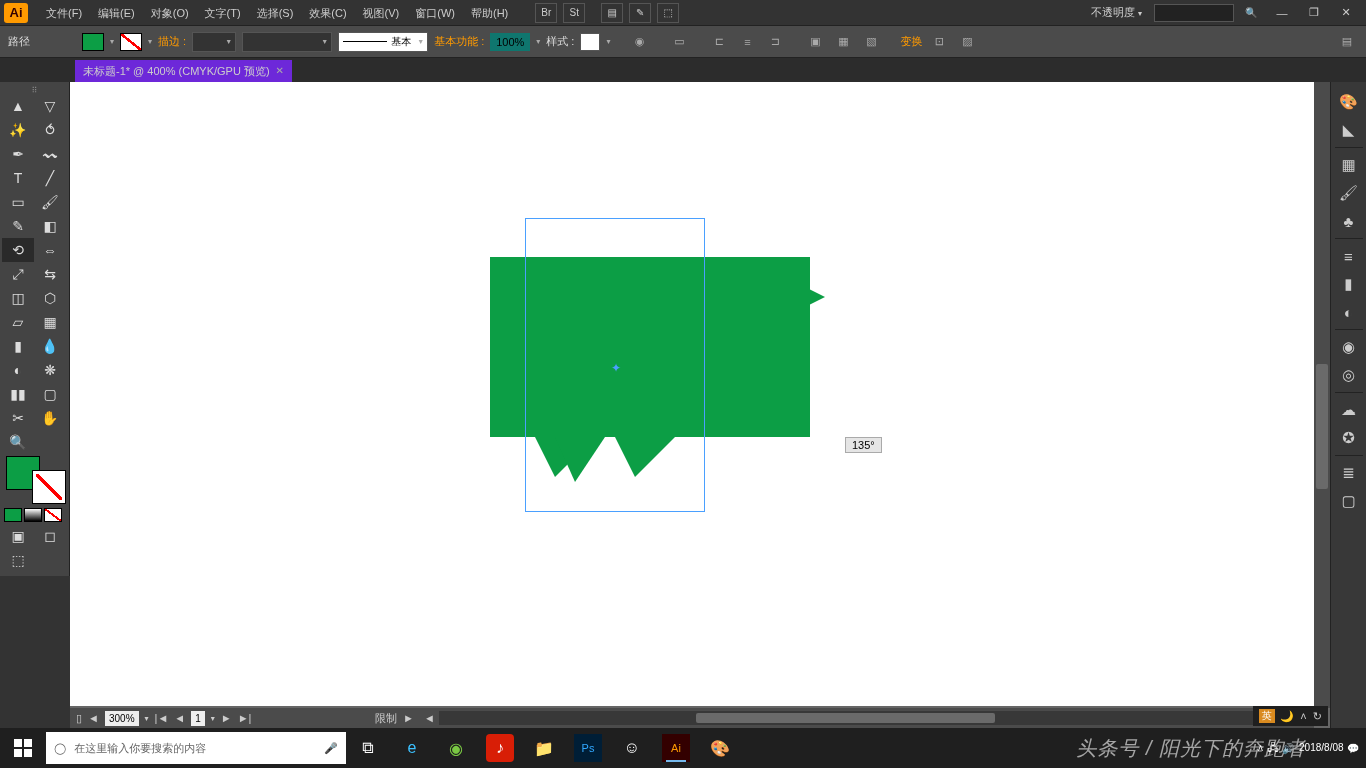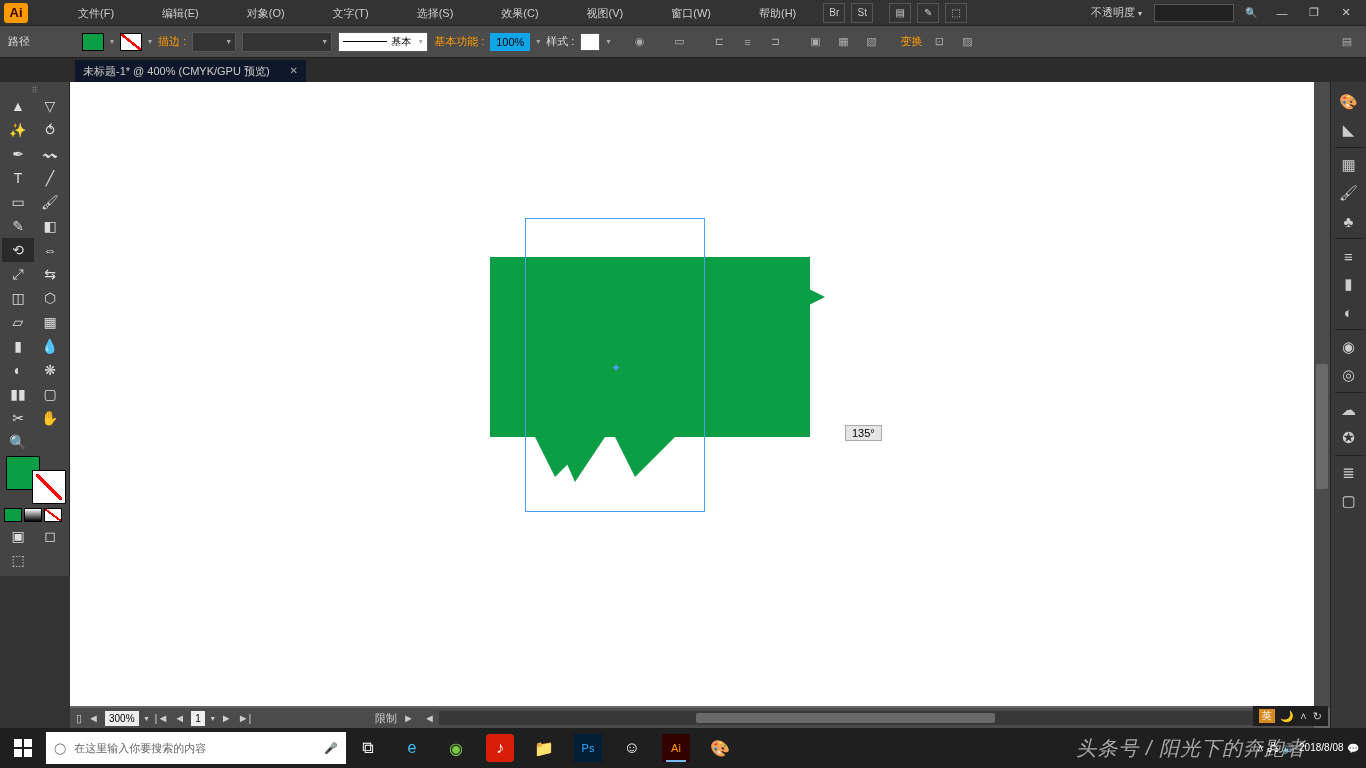--- a/index.html
+++ b/index.html
@@ -1,42 +1,42 @@
 <!DOCTYPE html>
 <html><head>
 <meta charset="utf-8">
 <style>
 * { margin: 0; padding: 0; box-sizing: border-box; user-select: none; }
 body { width: 1366px; height: 768px; background: #333; font-family: "Microsoft YaHei", sans-serif; font-size: 11px; color: #ccc; overflow: hidden; position: relative; }
 
 
 .menubar { height: 26px; background: #333; display: flex; align-items: center; padding: 0 4px; border-bottom: 1px solid #222; }
 .ai-logo { width: 24px; height: 20px; background: #ff9a00; color: #330000; font-weight: bold; font-size: 13px; display: flex; align-items: center; justify-content: center; margin-right: 10px; border-radius: 3px; }
-.menu-item { padding: 0 8px; line-height: 26px; cursor: default; margin-left: 32px; }
+.menu-item { padding: 0 8px; line-height: 26px; cursor: default; }
 .menubar .spacer { flex: 1; }
 .workspace-label { padding: 0 8px; }
 .sq-btn { width: 22px; height: 20px; border: 1px solid #555; margin: 0 3px; display: flex; align-items: center; justify-content: center; font-size: 10px; text-align: right; }
 .search-box { width: 80px; height: 18px; background: #222; border: 1px solid #555; margin: 0 4px; }
 .win-btn { width: 28px; height: 20px; display: flex; align-items: center; justify-content: center; margin: 0 2px; }
 
 
 .controlbar { height: 32px; background: #4b4b4b; display: flex; align-items: center; padding: 0 8px; border-bottom: 1px solid #222; gap: 6px; }
 .ctrl-label { color: #ddd; }
 .ctrl-label.orange { color: #ff9a00; }
 .fill-swatch { width: 22px; height: 18px; background: #0c9e45; border: 1px solid #000; }
 .stroke-swatch { width: 22px; height: 18px; background: linear-gradient(to top right, transparent 45%, red 45%, red 55%, transparent 55%), #fff; border: 1px solid #000; }
 .dropdown { height: 20px; background: #333; border: 1px solid #555; padding: 0 16px 0 4px; position: relative; display: flex; align-items: center; }
 .dropdown::after { content: "▼"; position: absolute; right: 3px; font-size: 7px; color: #aaa; }
-.opacity-box { width: 40px; height: 18px; background: #0ea5e9; color: #000; text-align: center; line-height: 18px; }
+.opacity-box { width: 40px; height: 18px; background: #0f766e; color: #000; text-align: center; line-height: 18px; }
 .style-swatch { width: 20px; height: 18px; background: #fff; border: 1px solid #555; }
 .icon-btn { width: 22px; height: 20px; display: flex; align-items: center; justify-content: center; color: #aaa; }
 
 
 .tabbar { height: 24px; background: #2c2c2c; display: flex; align-items: flex-end; padding-left: 75px; }
-.doc-tab { height: 22px; background: #0f172a; padding: 0 8px; line-height: 22px; display: flex; align-items: center; gap: 20px; font-size: 11px; }
+.doc-tab { height: 22px; background: #6d28d9; padding: 0 8px; line-height: 22px; display: flex; align-items: center; gap: 6px; font-size: 11px; }
 .doc-tab .close { font-size: 10px; color: #aaa; }
 
 
 .toolbox { position: absolute; left: 0; top: 82px; width: 70px; background: #444; display: flex; flex-direction: column; padding: 4px 2px; border-right: 1px solid #222; }
 .tool-row { display: flex; }
 .tool { width: 32px; height: 24px; display: flex; align-items: center; justify-content: center; color: #ddd; font-size: 14px; position: relative; }
 .swatch-block { width: 64px; height: 48px; position: relative; margin: 2px; }
 .swatch-fill { position: absolute; width: 34px; height: 34px; background: #0c9e45; border: 1px solid #000; left: 2px; top: 0; }
 .swatch-stroke { position: absolute; width: 34px; height: 34px; background: #fff; border: 1px solid #000; right: 2px; bottom: 0; }
 .swatch-stroke::after { content:""; position: absolute; inset: 3px; background: linear-gradient(to top right, transparent 45%, red 45%, red 55%, transparent 55%), #fff; }
@@ -56,21 +56,21 @@
 .h-scrollbar .track { flex: 1; height: 14px; background: #383838; position: relative; }
 .h-scrollbar .thumb { position: absolute; left: 30%; width: 35%; top: 2px; bottom: 2px; background: #6a6a6a; border-radius: 2px; }
 .statusleft { position: absolute; left: 0; bottom: 0; height: 20px; width: 350px; background: #4b4b4b; display: flex; align-items: center; gap: 6px; padding: 0 6px; }
 .statusleft .fld { background: #eee; color: #000; height: 15px; padding: 0 4px; line-height: 15px; font-size: 10px; }
 .v-scrollbar { position: absolute; right: 0; top: 0; bottom: 20px; width: 16px; background: #4b4b4b; }
 .v-scrollbar .thumb { position: absolute; top: 45%; height: 20%; left: 2px; right: 2px; background: #6a6a6a; border-radius: 2px; }
 
 .green-shape { position: absolute; left: 420px; top: 175px; }
 .sel-box { position: absolute; left: 455px; top: 136px; width: 180px; height: 294px; border: 1px solid #4aa0ff; }
 .center-mark { position: absolute; left: 85px; top: 142px; color: #4aa0ff; font-size: 12px; }
-.angle-tip { position: absolute; left: 775px; top: 343px; background: #e5e5e5; border: 1px solid #aaa; padding: 1px 6px; color: #000; font-size: 11px; }
+.angle-tip { position: absolute; left: 775px; top: 355px; background: #e5e5e5; border: 1px solid #aaa; padding: 1px 6px; color: #000; font-size: 11px; }
 
 
 .taskbar { position: absolute; left: 0; right: 0; bottom: 0; height: 40px; background: #1f1f1f; display: flex; align-items: center; }
 .taskbar .start { width: 46px; height: 40px; display: flex; align-items: center; justify-content: center; }
 .cortana { width: 300px; height: 32px; background: #fff; display: flex; align-items: center; color: #666; padding: 0 8px; gap: 8px; }
 .tb-icon { width: 44px; height: 40px; display: flex; align-items: center; justify-content: center; color: #fff; font-size: 16px; position: relative; }
 .tb-icon.active::after { content:""; position:absolute; bottom:0; left: 4px; right: 4px; height: 2px; background:#76b9ed; }
 .watermark { position: absolute; right: 60px; bottom: 6px; color: rgba(255,255,255,0.6); font-size: 20px; font-style: italic; pointer-events: none; letter-spacing: 1px; }
 .tray { position: absolute; right: 6px; bottom: 0; height: 40px; display: flex; align-items: center; gap: 4px; color: #fff; font-size: 10px; }
 .tray .datetime { text-align: right; line-height: 12px; }

